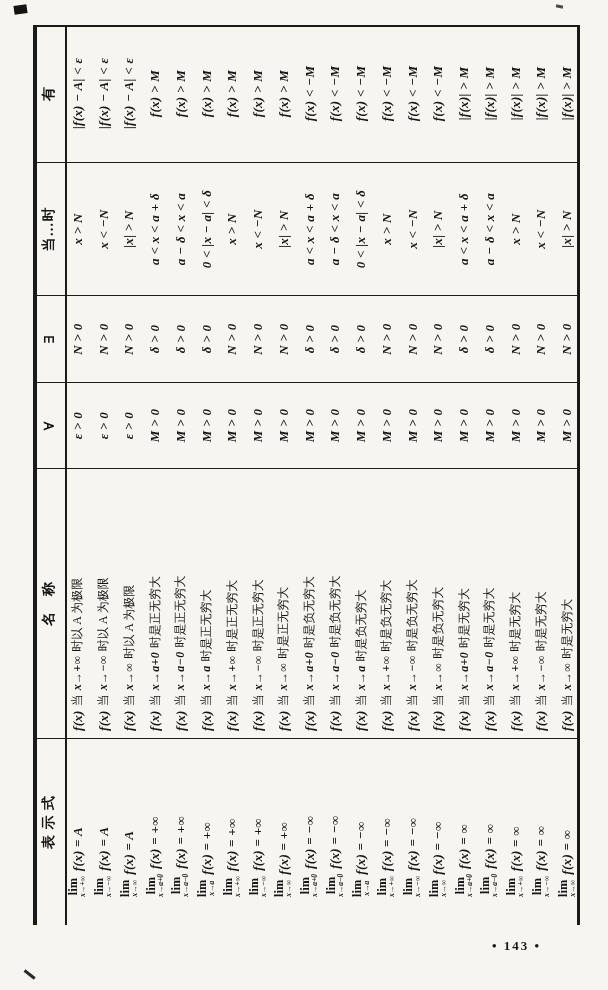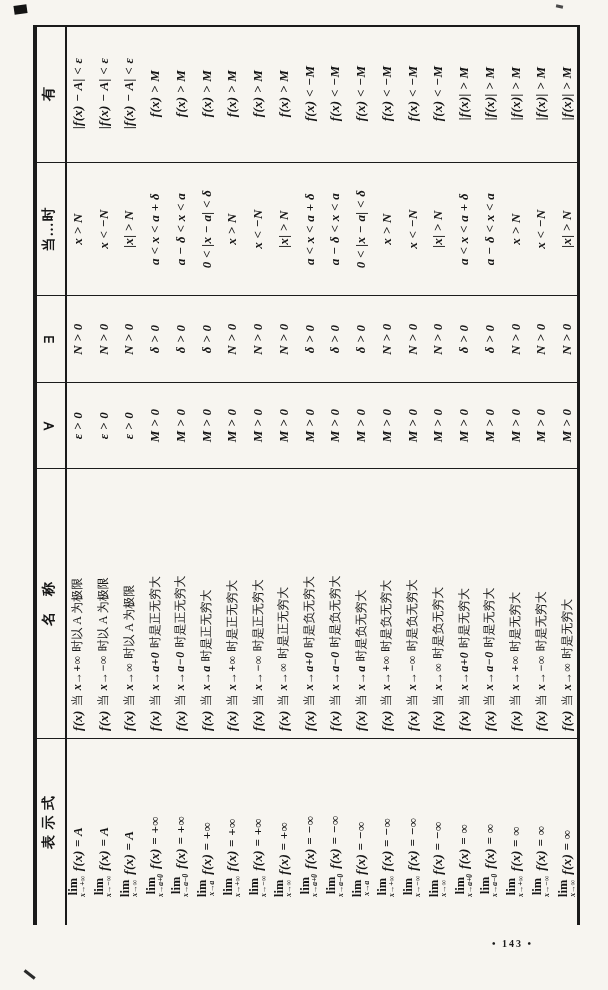--- a/index.html
+++ b/index.html
@@ -37,21 +37,21 @@
   .lim{font-style:normal;font-weight:700;font-size:12.5px;line-height:11px;}
   .limsub{font-style:italic;font-weight:600;font-size:7.5px;line-height:8px;letter-spacing:0;}
   
   .hline{position:absolute;left:-20px;width:900px;background:#1a1a1a;}
   .h-top{top:0;height:3.6px;}
   .h-head{top:32px;height:1.6px;}
   .h-bottom{top:544.4px;height:2.6px;}
   .v-right{position:absolute;top:0;left:877.6px;width:2.4px;height:547px;background:#1a1a1a;}
   
   .pageno{
-    position:absolute;left:492px;top:938px;font-size:10px;font-weight:700;
+    position:absolute;left:492px;top:938px;font-size:13px;font-weight:700;
     letter-spacing:2px;color:#1a1a1a;
   }
   .art{position:absolute;background:#141414;}
   .art-tl{left:14px;top:5px;width:13px;height:9px;transform:rotate(-8deg);}
   .art-bl{left:23px;top:973px;width:13px;height:3.4px;transform:rotate(38deg);background:#2a2a2a;}
   .art-tr{left:556px;top:5px;width:7px;height:3px;transform:rotate(12deg);background:#4a4a4a;}
 </style>
 </head>
 <body>
 

